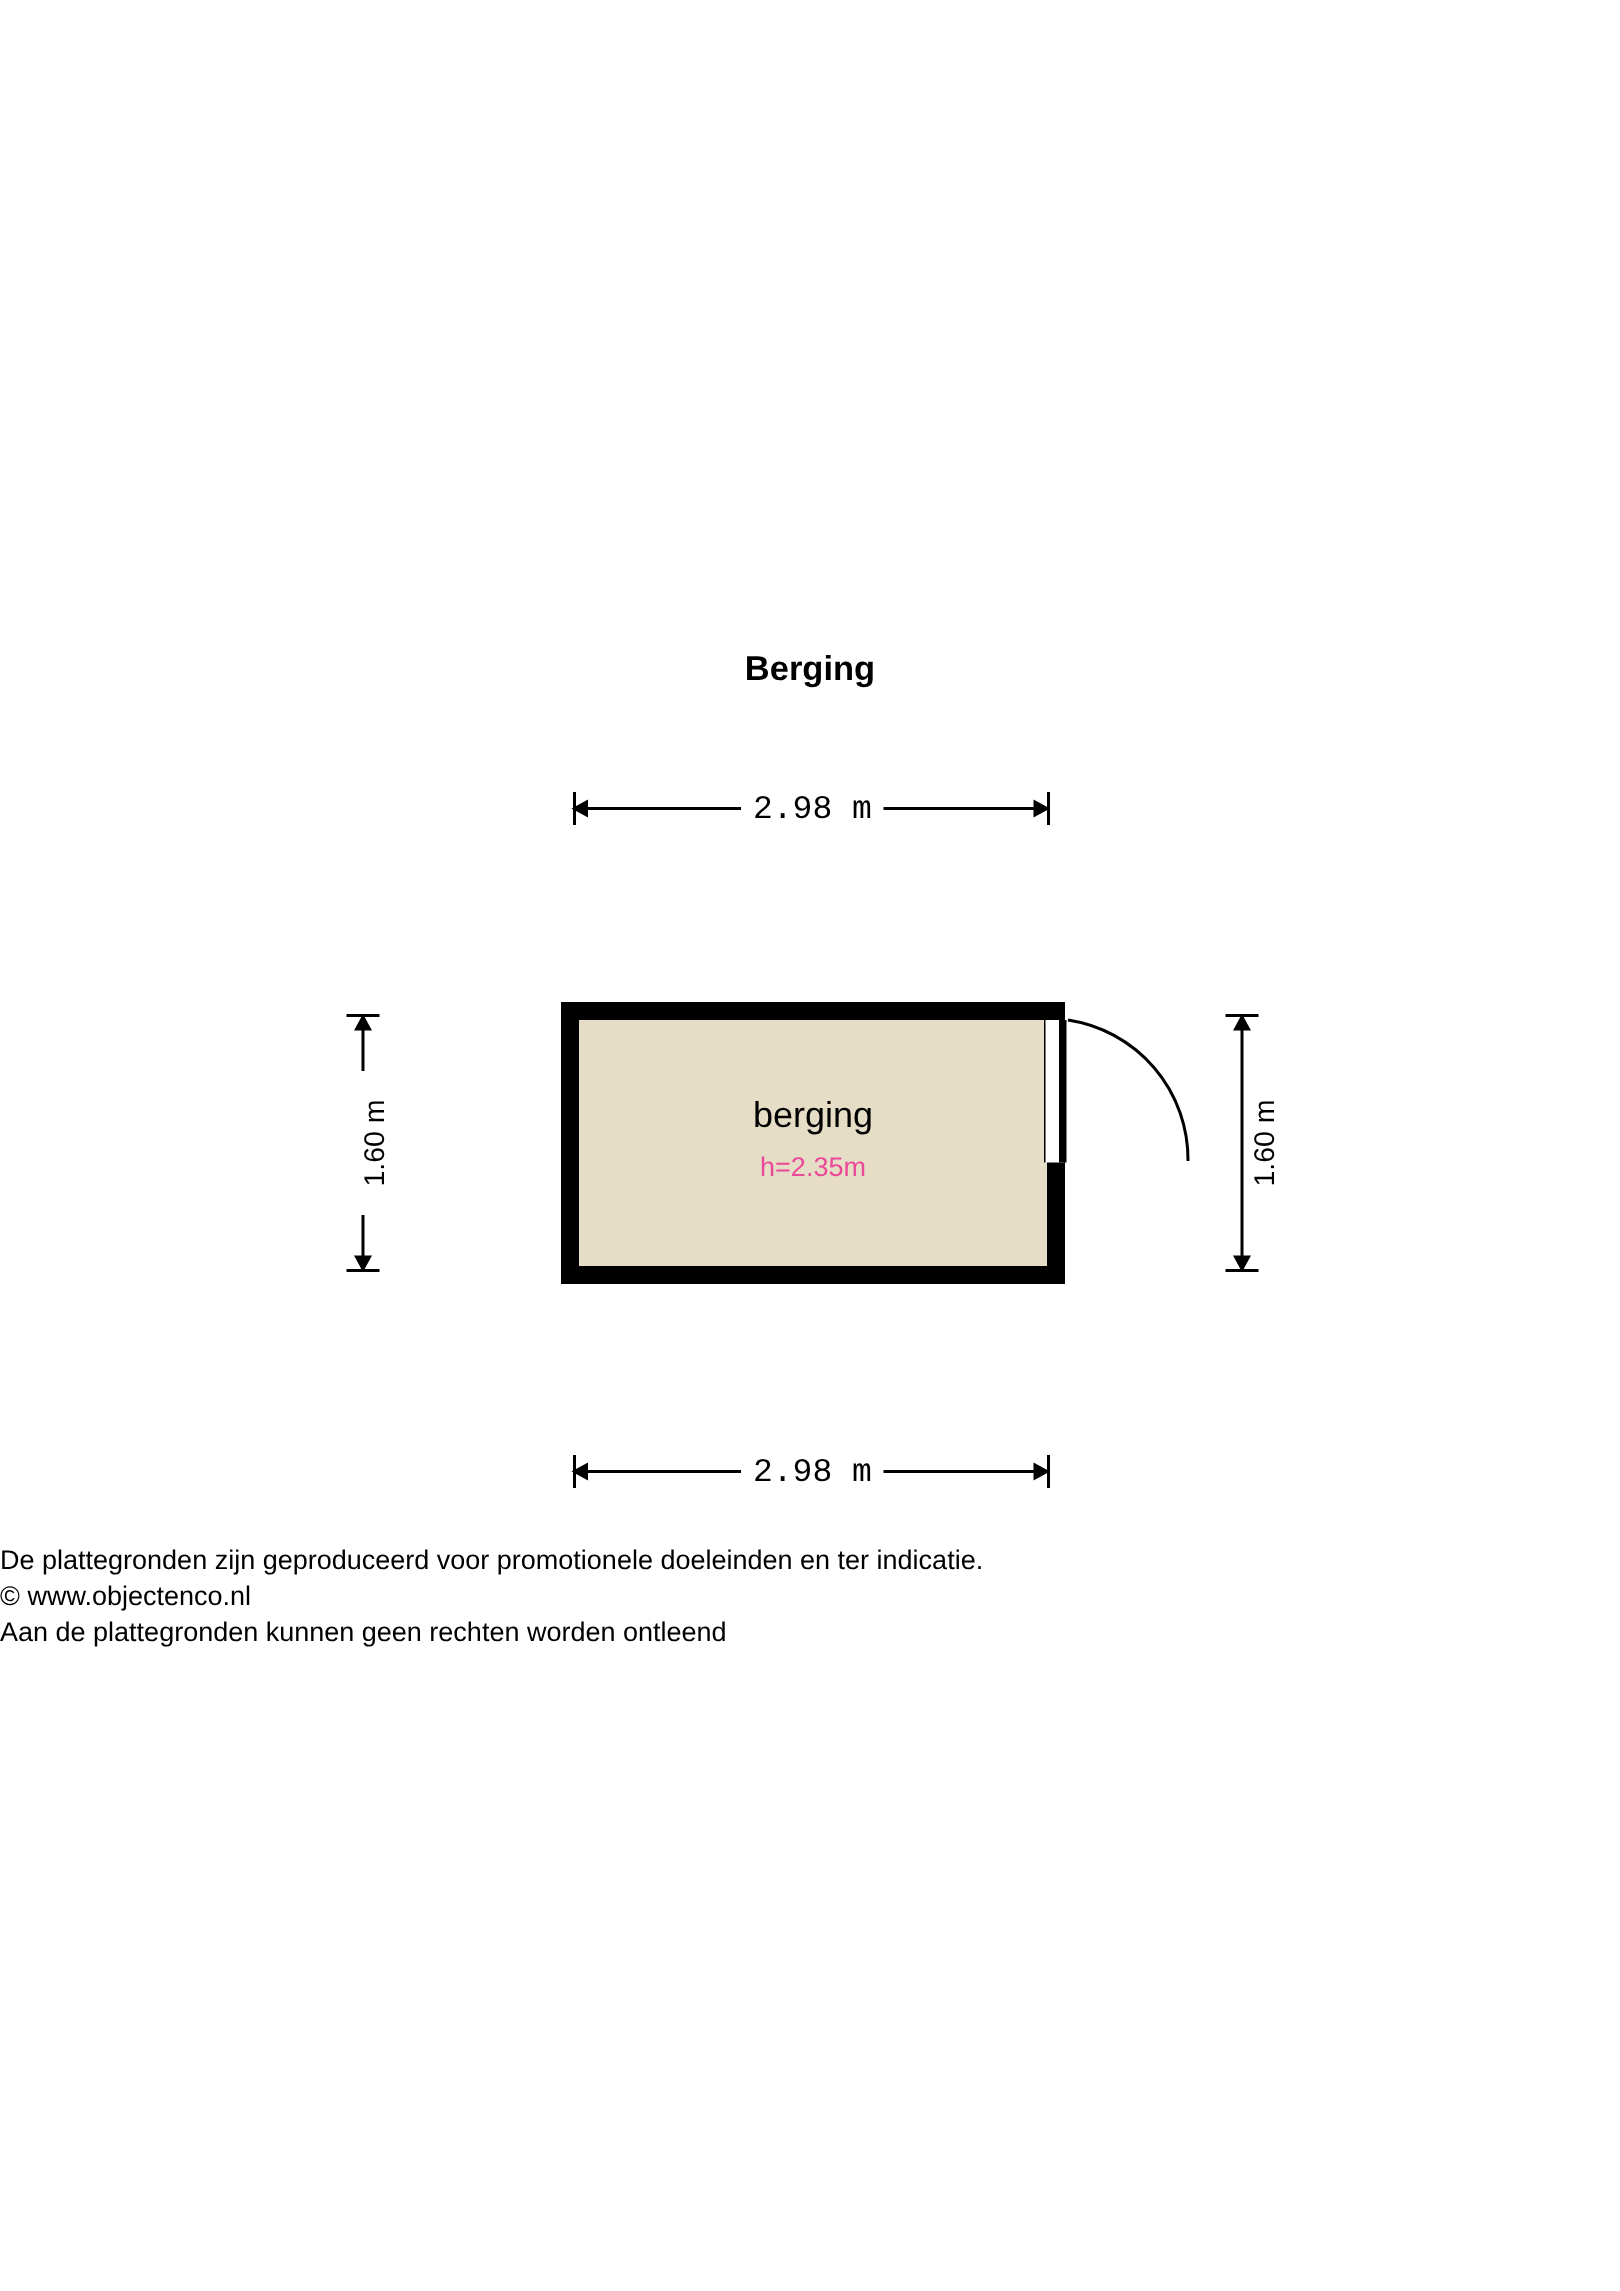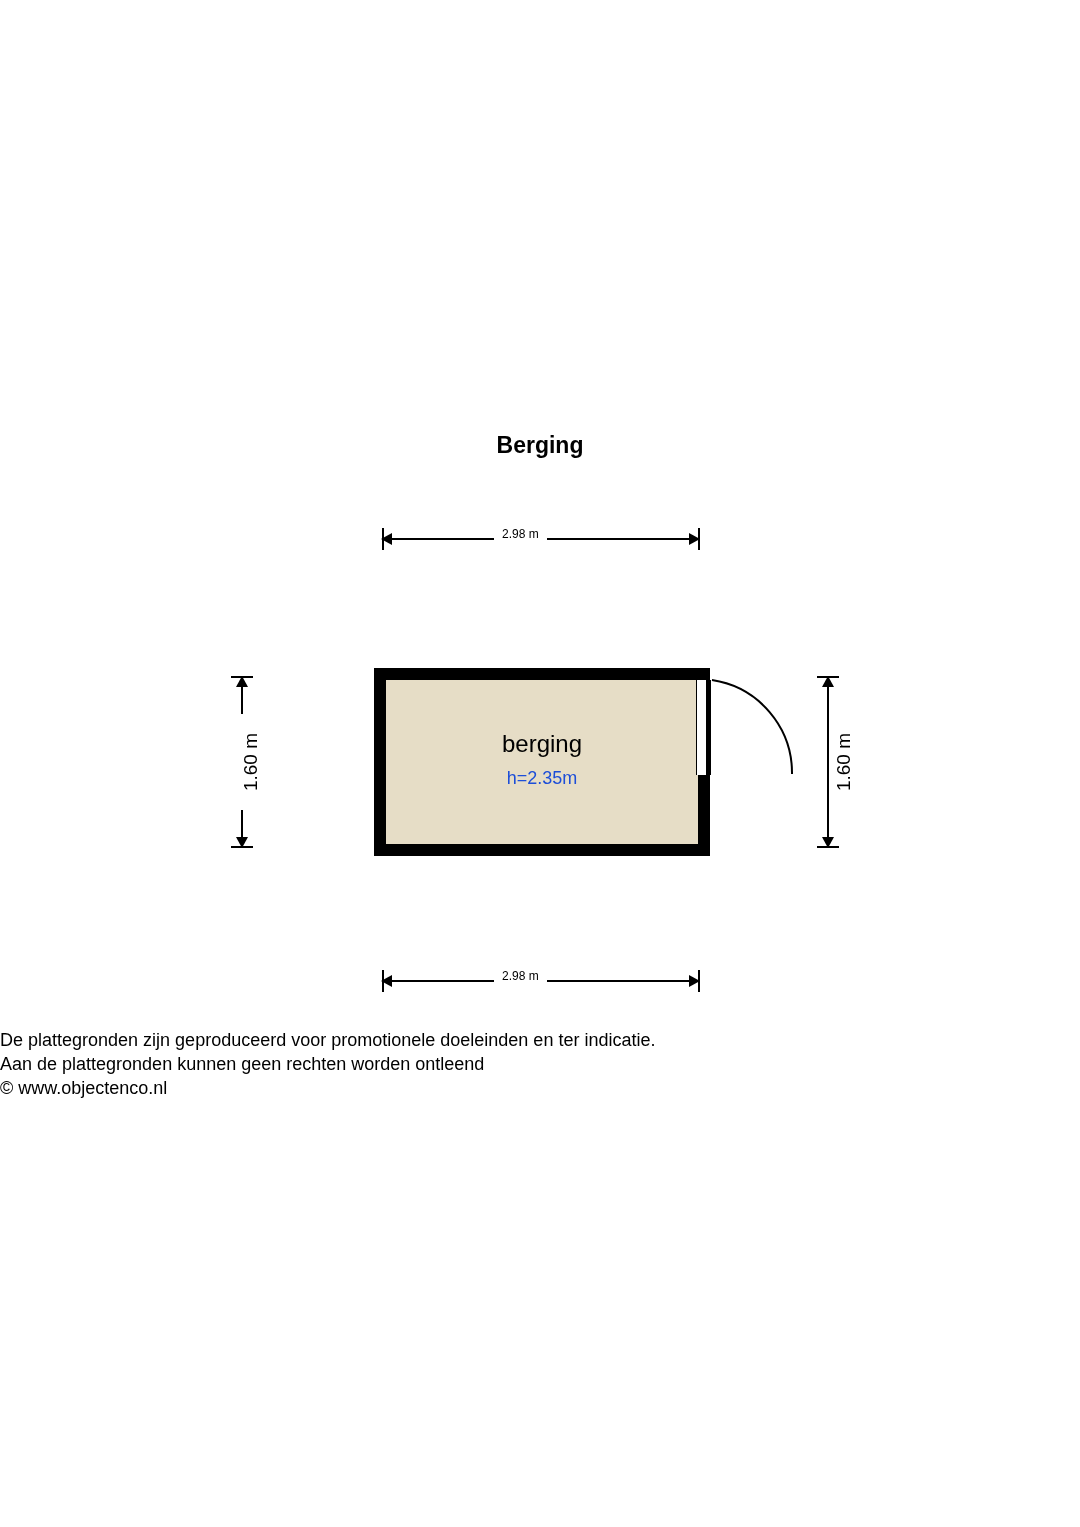--- a/index.html
+++ b/index.html
@@ -30,24 +30,25 @@
     letter-spacing: 0.1px;
     line-height: 30px;
   }
   .title-line2 {
     font-size: 23px;
     font-weight: bold;
     line-height: 30px;
   }
   .dim-label {
     position: absolute;
-    font-size: 12px;
+    font-size: 22px;
     background: #ffffff;
     padding: 0 8px;
     white-space: nowrap;
+    font-family: Liberation Mono, monospace;
   }
 
   
   .hdim {
     position: absolute;
     height: 2px;
     background: #000000;
   }
   .hdim::before,
   .hdim::after {
@@ -148,21 +149,21 @@
     font-size: 24px;
     color: #000000;
   }
   .room-height {
     position: absolute;
     left: 0;
     top: 100px;
     width: 336px;
     text-align: center;
     font-size: 18px;
-    color: #1d4ed8;
+    color: #ec4899;
   }
 
   
   .door-gap {
     position: absolute;
     right: 0;
     top: 12px;
     width: 12px;
     height: 95px;
     background: #ffffff;
@@ -240,15 +241,15 @@
 
 <div>
   <div class="tick-v" style="left:382px; top:970px;"></div>
   <div class="tick-v" style="left:698px; top:970px;"></div>
   <div class="hdim" style="left:382px; top:980px; width:317px;"></div>
   <div class="dim-label" style="left:494px; top:969px;">2.98 m</div>
 </div>
 
 <div class="footer">
   <div>De plattegronden zijn geproduceerd voor promotionele doeleinden en ter indicatie.</div>
+  <div>© www.objectenco.nl</div>
   <div>Aan de plattegronden kunnen geen rechten worden ontleend</div>
-  <div>© www.objectenco.nl</div>
 </div>
 
 </body></html>

